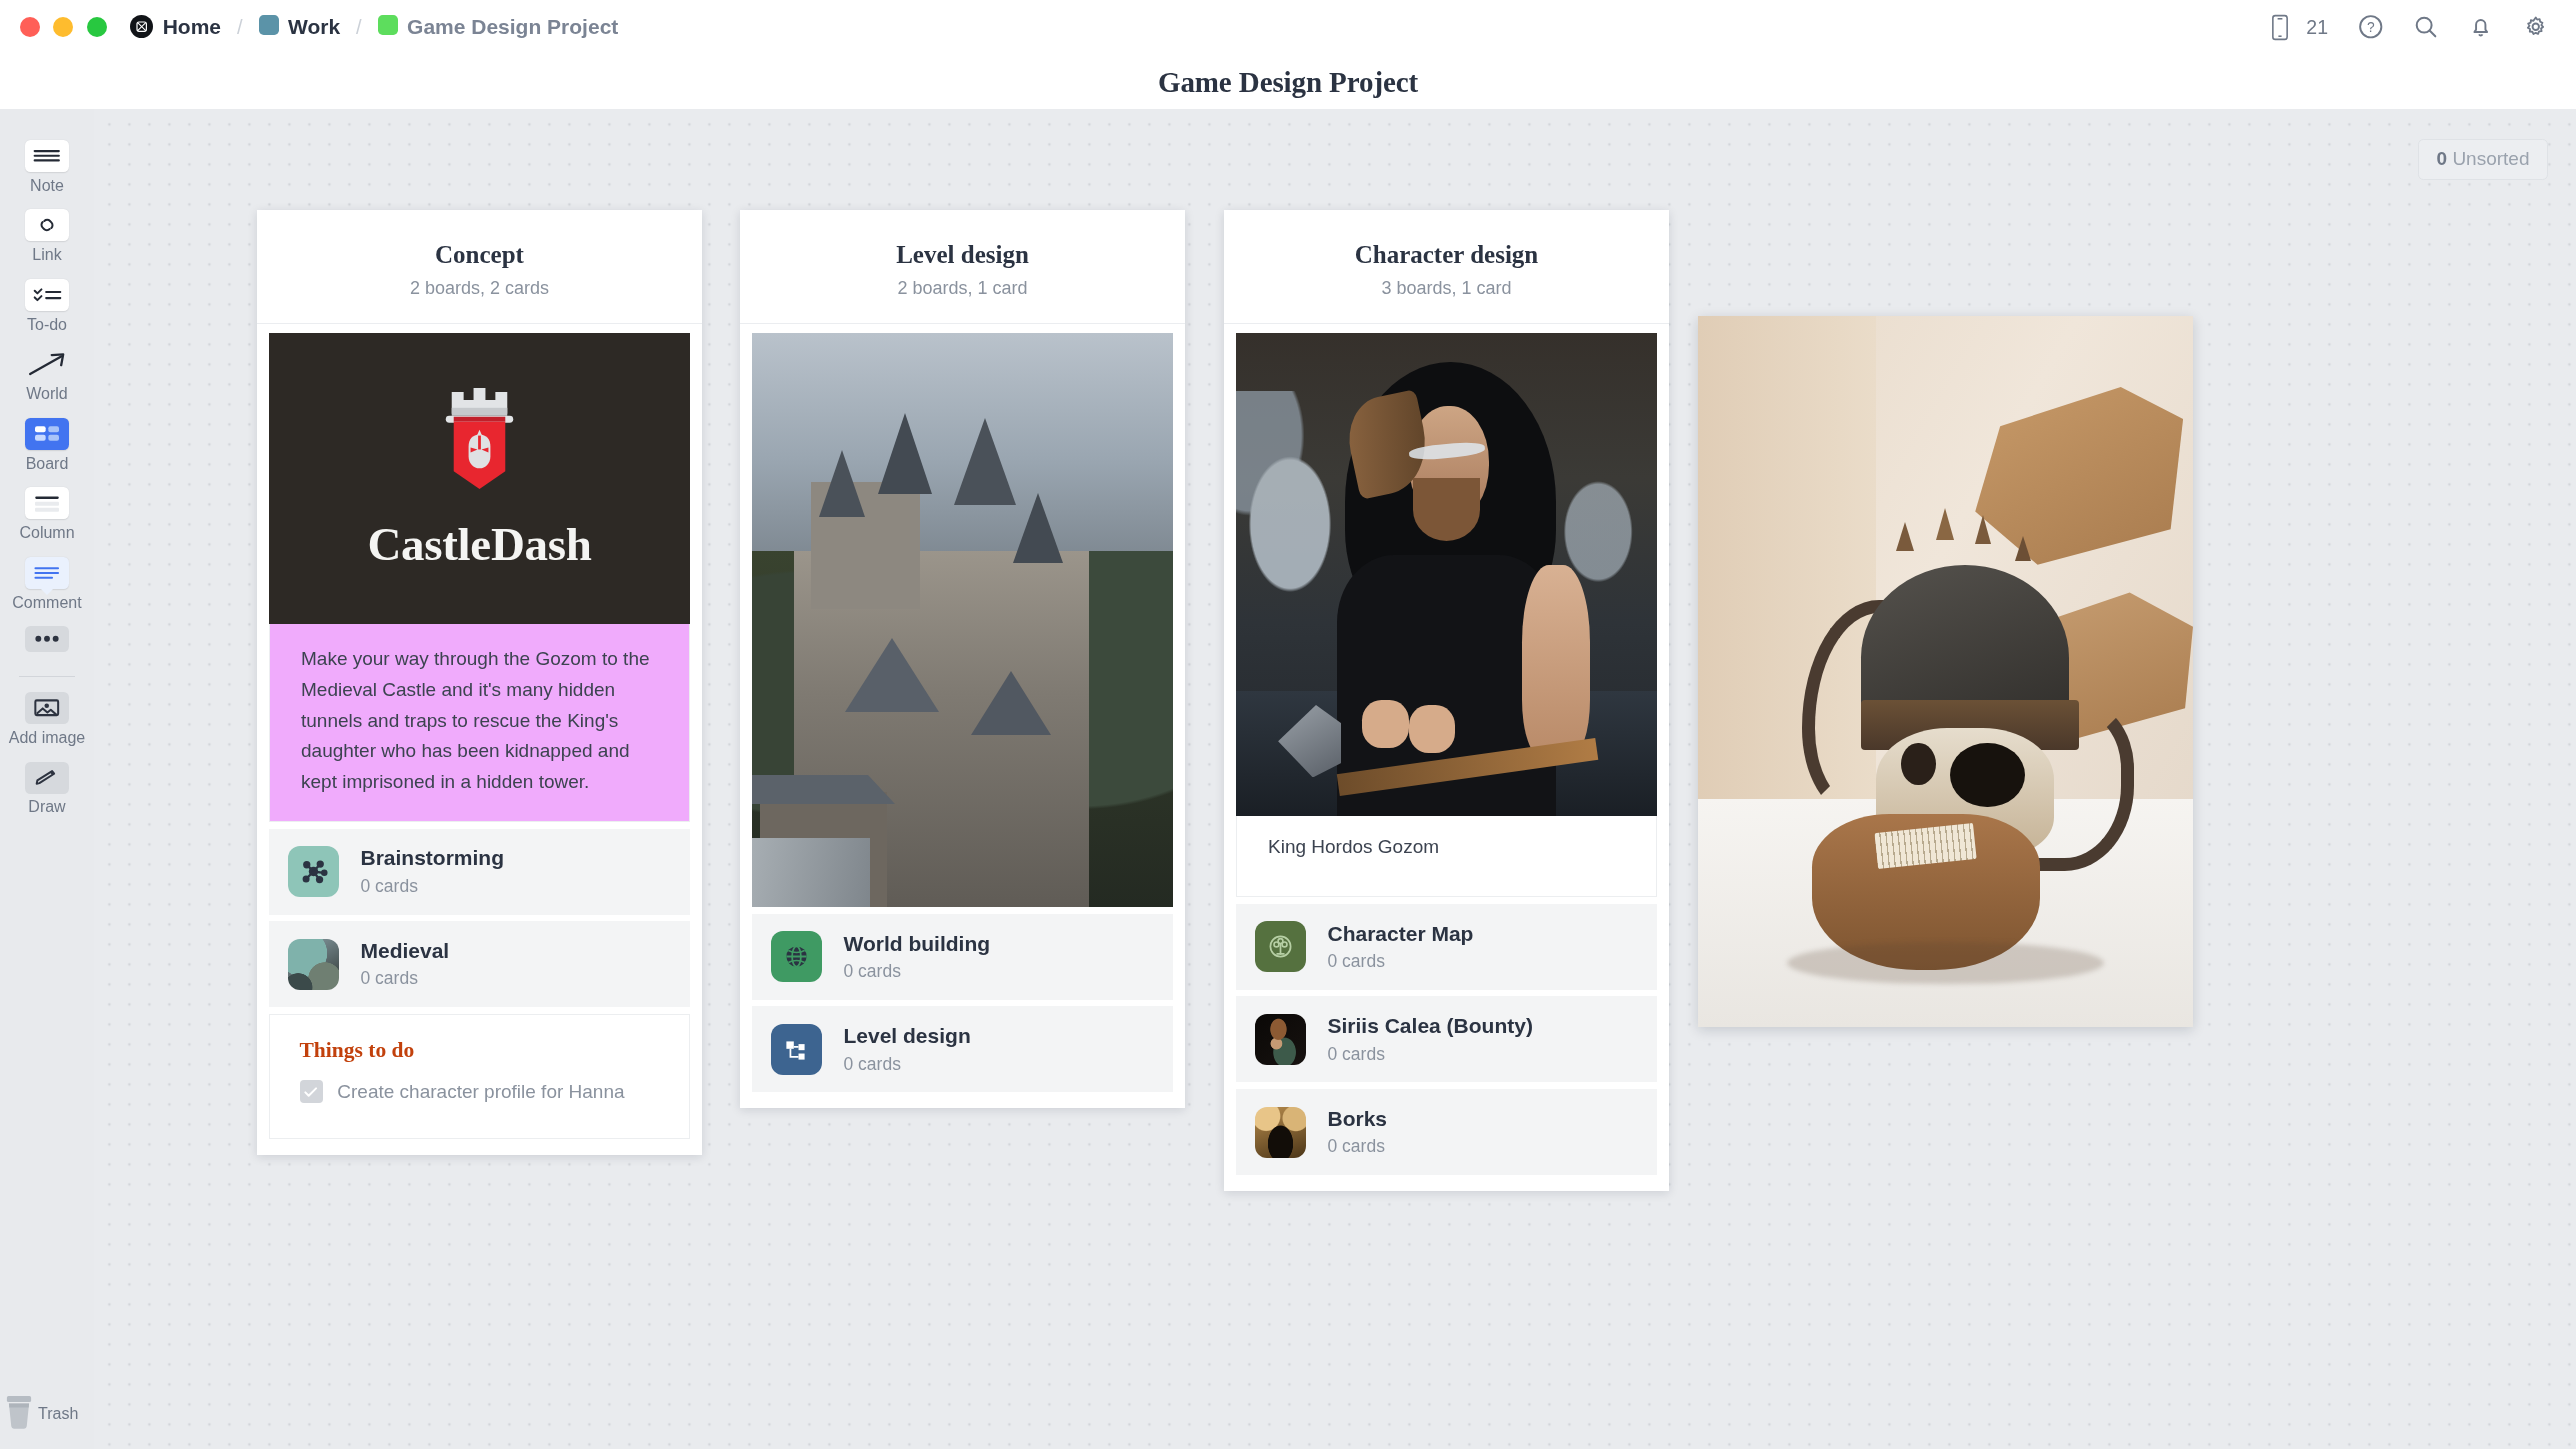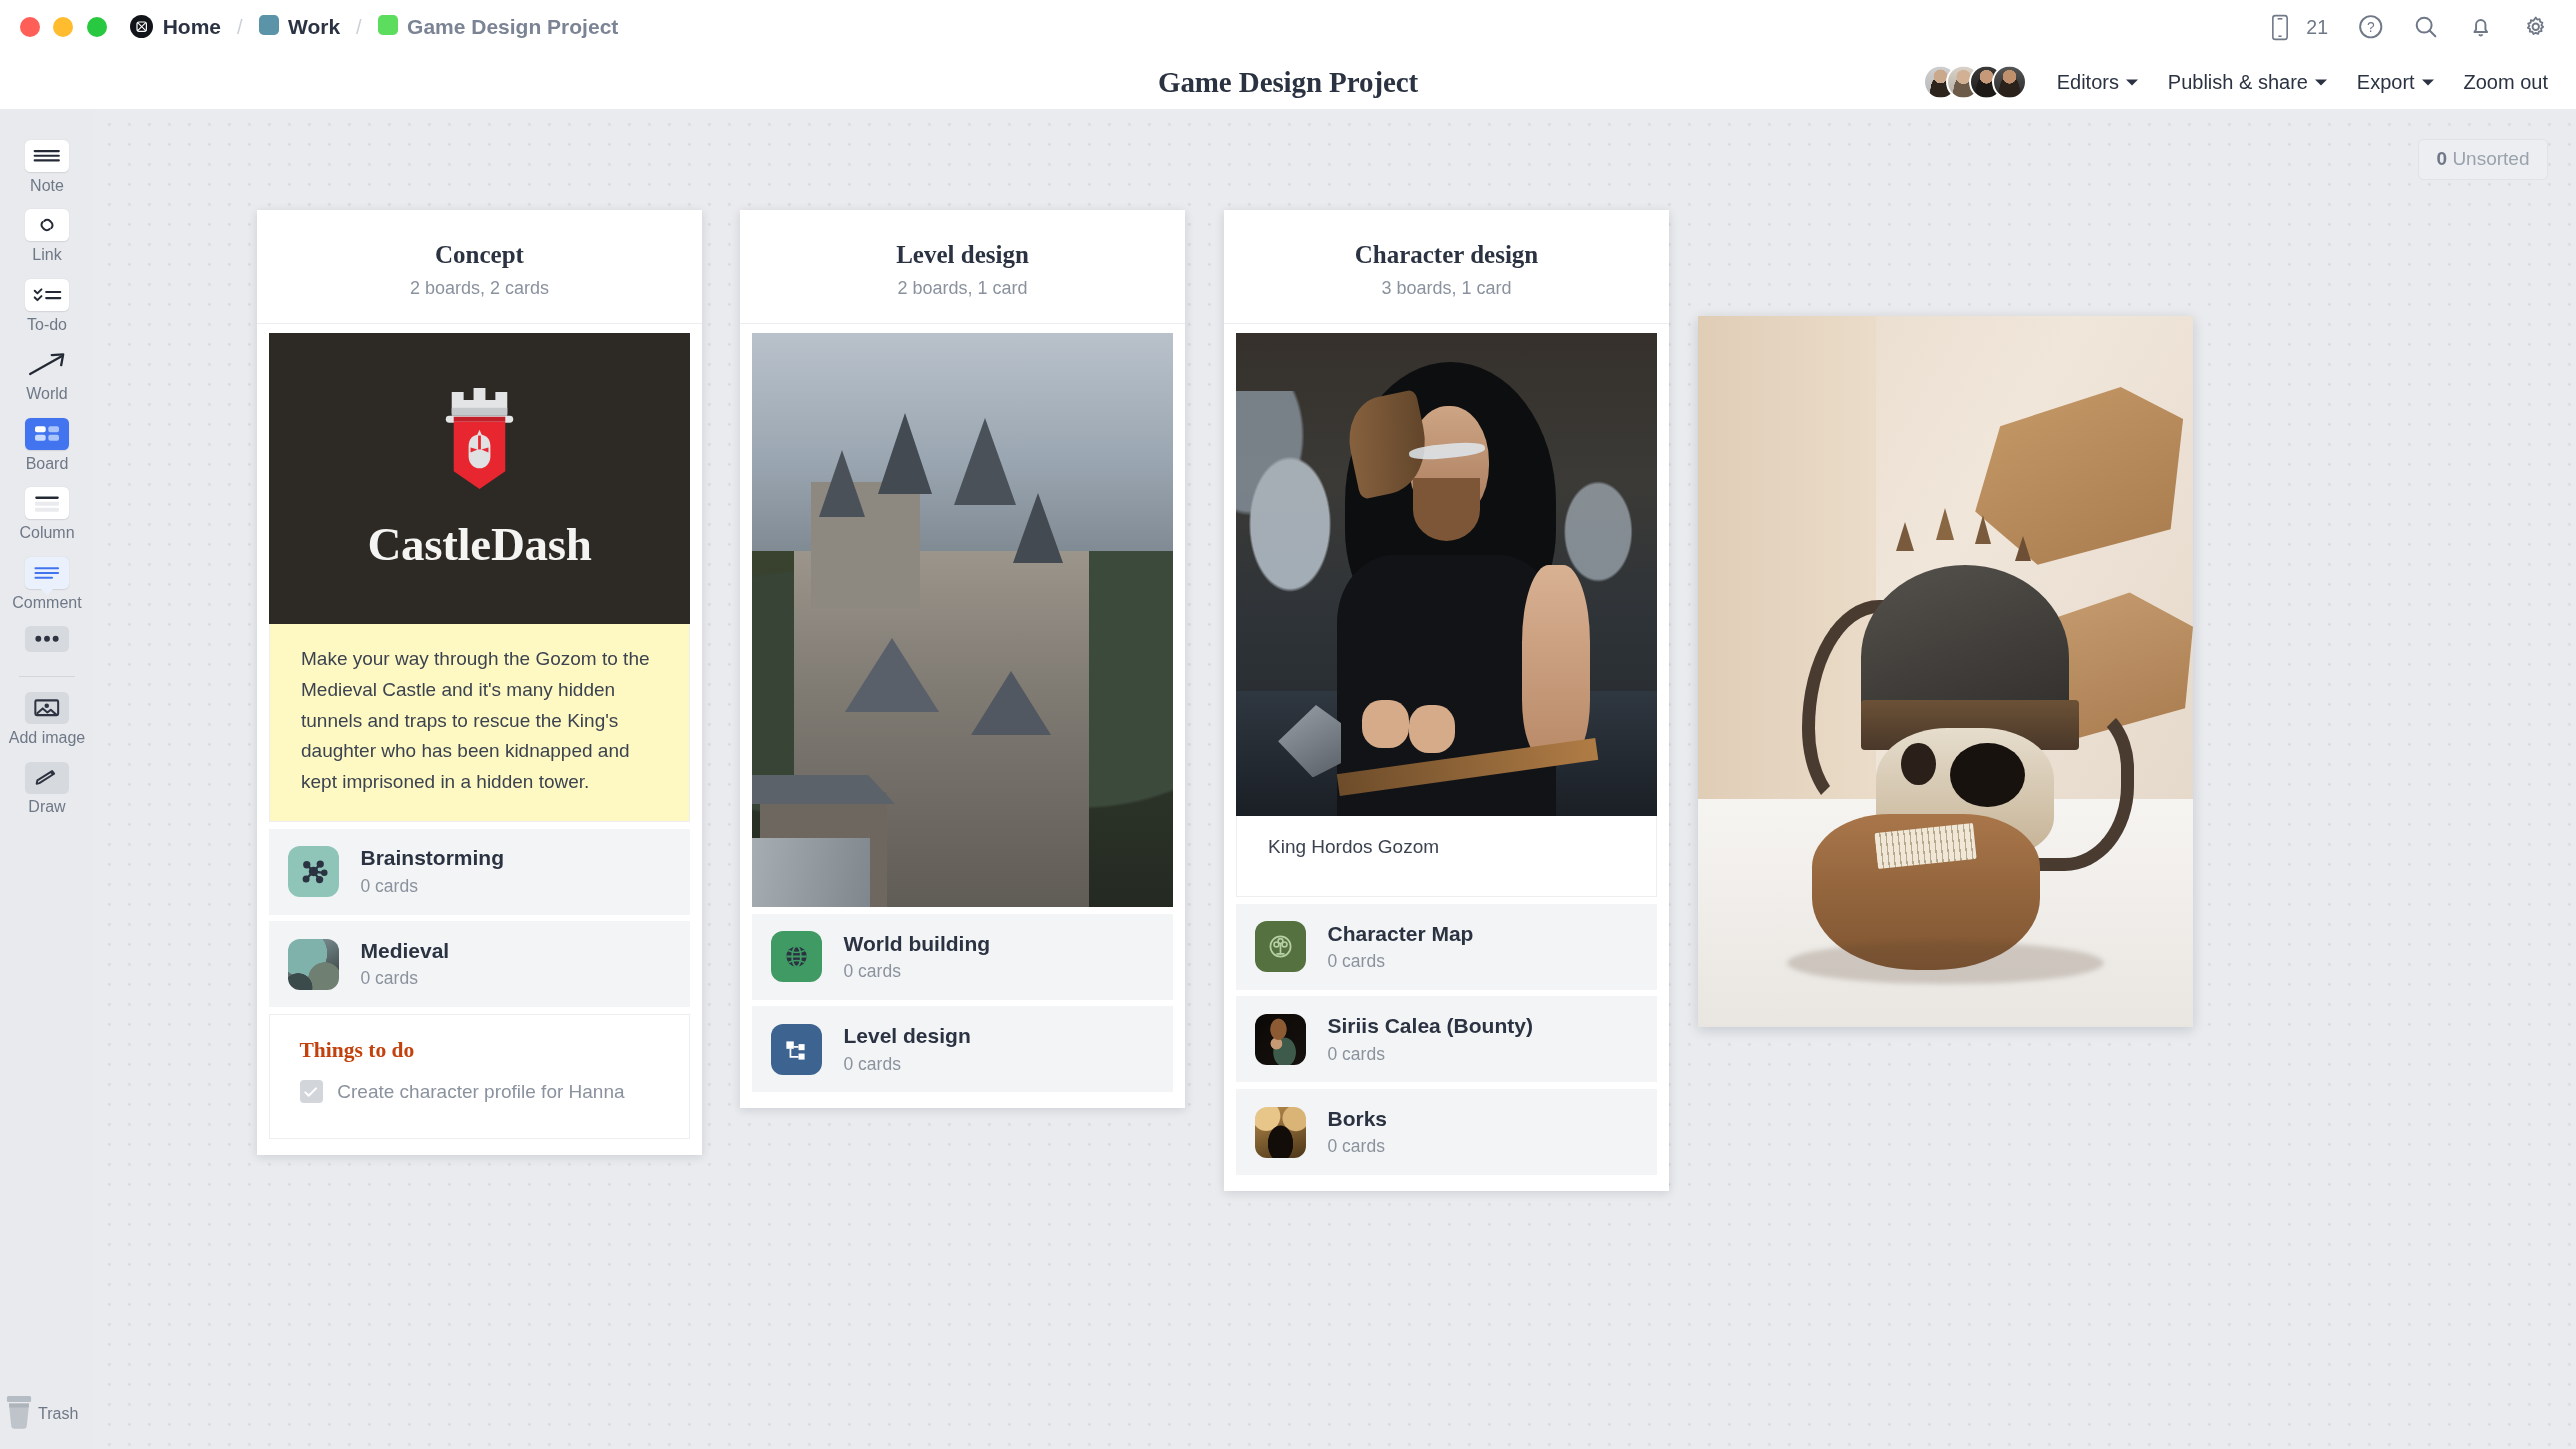--- a/index.html
+++ b/index.html
@@ -107,21 +107,21 @@
   .unsorted b { color: #6f7887; font-weight: 700; }
 
   
   .col {
     position: absolute; background: #ffffff;
     box-shadow: 0 2px 9.4px rgba(15,25,45,.13);
   }
   .col-head { padding: 31px 13.4px 24px; text-align: center; border-bottom: 0.7px solid #ebedf0; background: #fff; }
   .col-title { font-family: "Liberation Serif", serif; font-size: 25px; font-weight: 700; color: #2b3342; }
   .col-sub { font-size: 18px; color: #8a929e; margin-top: 9.4px; }
-  .card-note { padding: 20px 31px 23px; border: 0.7px solid #eceef0; border-top: none; background: #fef9c3; }
+  .card-note { padding: 20px 31px 23px; border: 0.7px solid #eceef0; border-top: none; background: #f0abfc; }
   .card-note p { font-size: 19px; line-height: 1.62; color: #3c4350; }
   .card-caption { padding: 20px 31px 38px; border: 0.7px solid #eceef0; border-top: none; background: #fff; font-size: 19px; color: #3c4350; }
 
   .brd-row {
     display: flex; align-items: center; gap: 21.5px;
     background: #f3f4f5; padding: 17.5px 19px; margin-top: 6.7px; cursor: pointer;
   }
   .brd-ico { width: 51px; height: 51px; border-radius: 12px; flex: none; overflow: hidden;
     display: flex; align-items: center; justify-content: center; }
   .brd-name { font-size: 21px; font-weight: 700; color: #2b3342; }
@@ -196,56 +196,20 @@
     </svg>
     <svg width="25.5" height="25.5" viewBox="0 0 24 24">
       <circle cx="12" cy="12" r="3" fill="none" stroke="#6f7887" stroke-width="1.8"></circle>
       <path d="M12 3.2l1.3 2.1 2.4-.5.4 2.4 2.2 1-1 2.2 1.6 1.8-1.9 1.5.5 2.4-2.4.3-.9 2.3-2.2-1-2.1 1.2-1.1-2.2-2.4-.1.2-2.4L4.6 13l1.5-1.9-1.2-2.1 2.3-.8.2-2.4 2.4.6L12 3.2z" fill="none" stroke="#6f7887" stroke-width="1.7" stroke-linejoin="round"></path>
     </svg>
   </div>
 </div>
 
 <div class="subbar">
   <div class="doc-title">Game Design Project</div>
-  <div class="subright">
-    <div class="avatars">
-      <span class="av" style="background:
-          radial-gradient(circle at 50% 32%, #caa88c 0 26%, transparent 27%),
-          radial-gradient(ellipse at 50% 82%, #2d241d 0 46%, transparent 47%),
-          linear-gradient(#cfcfcf,#b8b8b8);"></span>
-      <span class="av" style="background:
-          radial-gradient(circle at 50% 34%, #d2b093 0 27%, transparent 28%),
-          radial-gradient(ellipse at 50% 84%, #6c5b48 0 46%, transparent 47%),
-          linear-gradient(#d9d2c8,#b3aca2);"></span>
-      <span class="av" style="background:
-          radial-gradient(circle at 50% 33%, #c69a79 0 26%, transparent 27%),
-          radial-gradient(ellipse at 50% 82%, #1d1916 0 48%, transparent 49%),
-          linear-gradient(#3a3a3a,#1b1b1b);"></span>
-      <span class="av" style="background:
-          radial-gradient(circle at 50% 33%, #c08f6c 0 26%, transparent 27%),
-          radial-gradient(ellipse at 50% 83%, #2a211b 0 47%, transparent 48%),
-          linear-gradient(#555,#2a2a2a);"></span>
-    </div>
-
-    <div class="menu-link">
-      <span>Editors</span>
-      <i class="caret"></i>
-    </div>
-    <div class="menu-link">
-      <span>Publish &amp; share</span>
-      <i class="caret"></i>
-    </div>
-    <div class="menu-link">
-      <span>Export</span>
-      <i class="caret"></i>
-    </div>
-    <div class="menu-link">
-      <span>Zoom out</span>
-    </div>
-  </div>
 </div>
 
 <div class="lefttool">
 
   <div class="tool">
     <div class="tool-box">
       <svg width="29.5" height="17.5" viewBox="0 0 44 26">
         <g stroke="#242a35" stroke-width="3.2" stroke-linecap="round">
           <line x1="4" y1="6" x2="40" y2="6"></line>
             <line x1="4" y1="13" x2="40" y2="13"></line>

